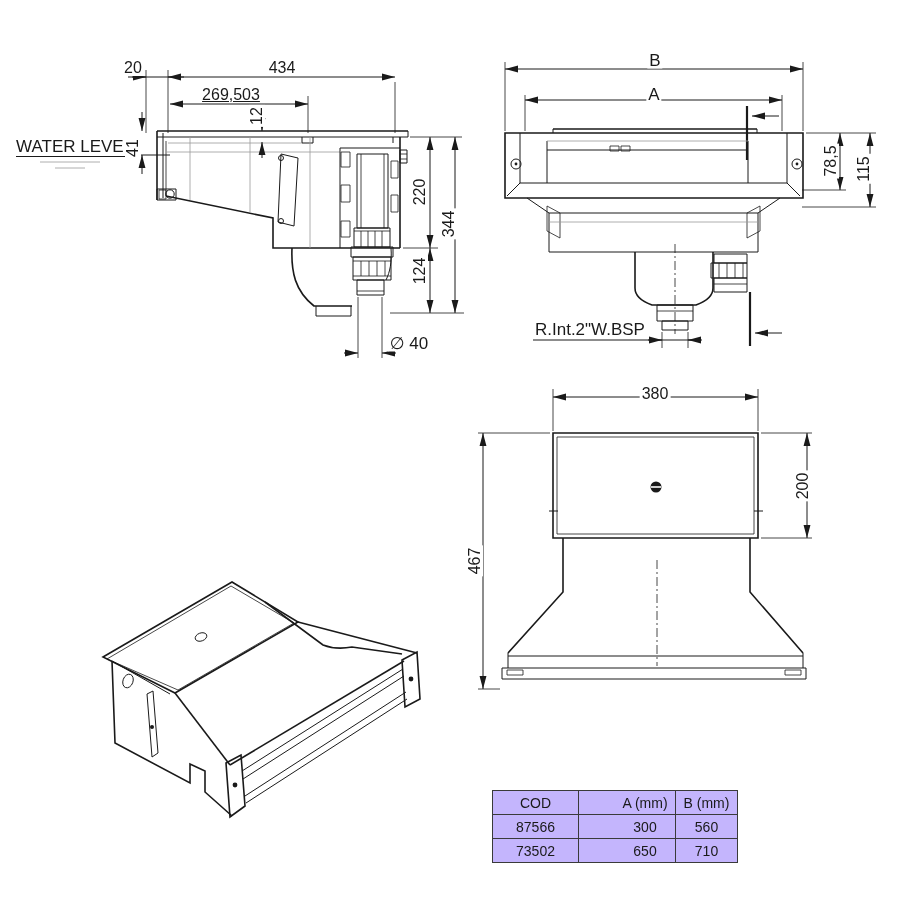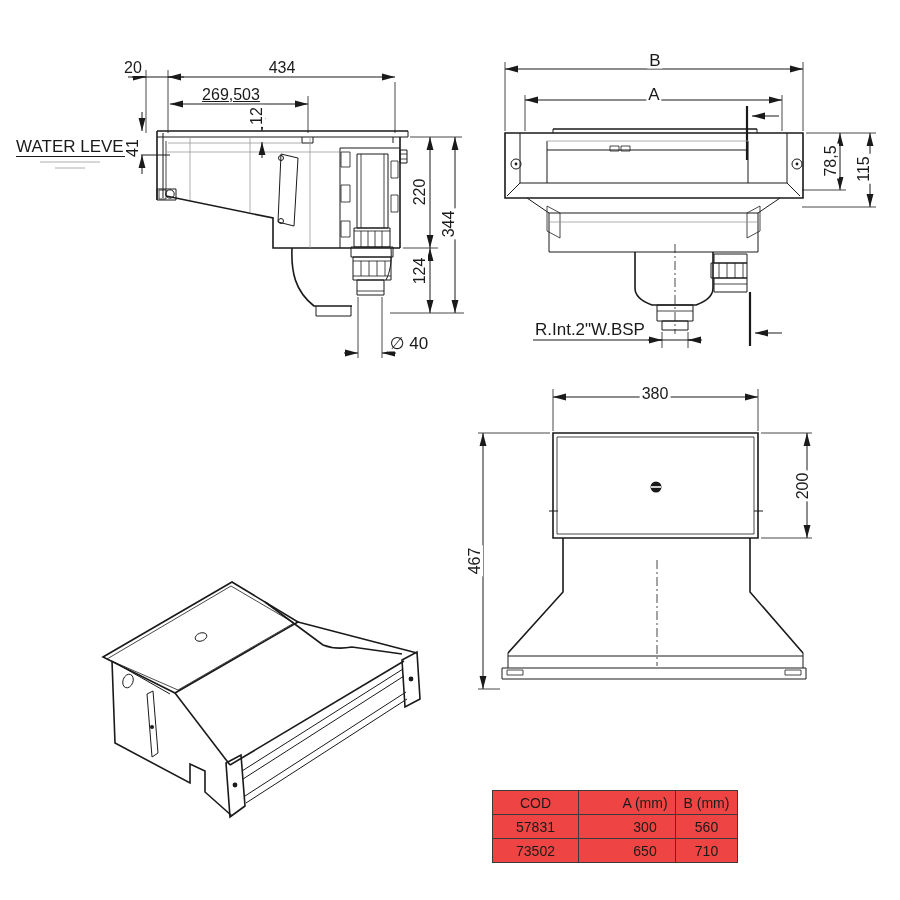--- a/index.html
+++ b/index.html
@@ -6,21 +6,21 @@
   #canvas{position:relative;width:900px;height:900px;background:#fff;overflow:hidden;
           font-family:"Liberation Sans",sans-serif;color:#1a1a1a;}
   #lineart{position:absolute;left:0;top:0;}
   .lbl{position:absolute;font-size:16px;line-height:1;background:#fff;padding:0 2px;
        white-space:nowrap;transform:translate(-50%,-50%);color:#1a1a1a;}
   .lbl.rot{transform:translate(-50%,-50%) rotate(-90deg);}
   .lbl.left-anchor{transform:none;}
   .lbl.big{font-size:17px;}
   
   #spec-table{position:absolute;left:492px;top:790px;border-collapse:collapse;
-              font-size:14px;background:#ef4444;}
+              font-size:14px;background:#c4b5fd;}
   #spec-table td{border:1.4px solid #3a3a3a;text-align:center;vertical-align:middle;
                  padding:0;height:23px;}
   #spec-table .c0{width:85px;} #spec-table .c1{width:60px;padding-left:36px;} #spec-table .c2{width:61px;}
   svg line,svg path,svg rect,svg circle,svg ellipse,svg polygon,svg polyline{
       fill:none;stroke:#1a1a1a;vector-effect:non-scaling-stroke;}
   .o{stroke-width:1.6px;}   
   .m{stroke-width:1px;}     
   .t{stroke-width:0.8px;}   
   .g{stroke:#9a9a9a;stroke-width:0.8px;} 
   .d{stroke-width:1px;}     
@@ -275,21 +275,21 @@
 <div class="lbl rot" style="left:475px;top:561px;">467</div>
 
 <table id="spec-table">
   <tbody>
     <tr>
       <td class="c0">COD</td>
       <td class="c1">A (mm)</td>
       <td class="c2">B (mm)</td>
     </tr>
     <tr>
-      <td class="c0">57831</td>
+      <td class="c0">87566</td>
       <td class="c1">300</td>
       <td class="c2">560</td>
     </tr>
     <tr>
       <td class="c0">73502</td>
       <td class="c1">650</td>
       <td class="c2">710</td>
     </tr>
   </tbody>
 </table>

